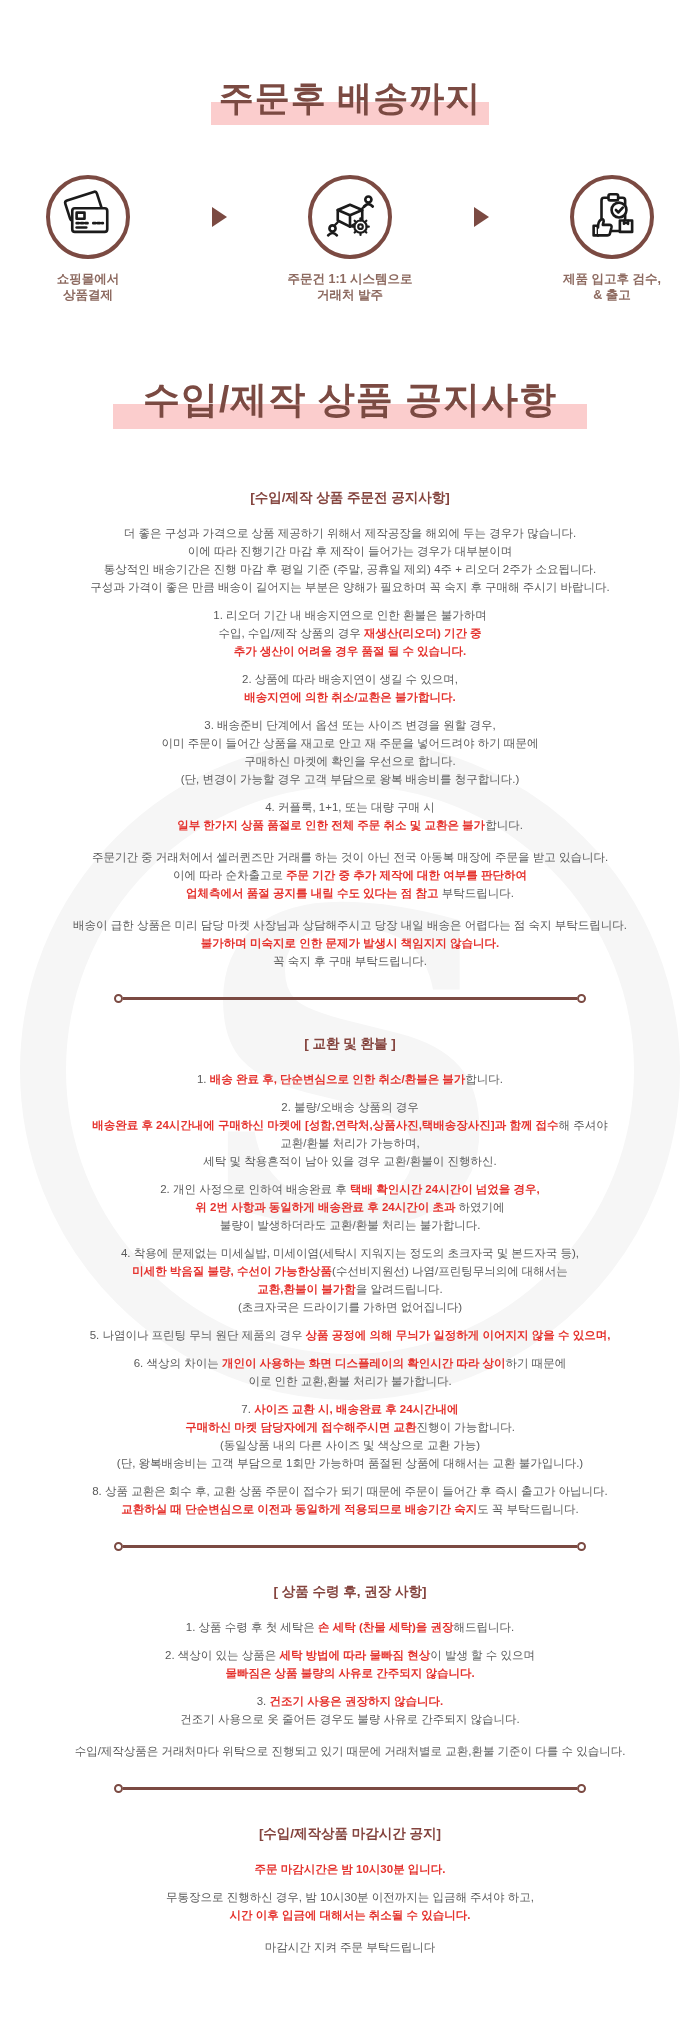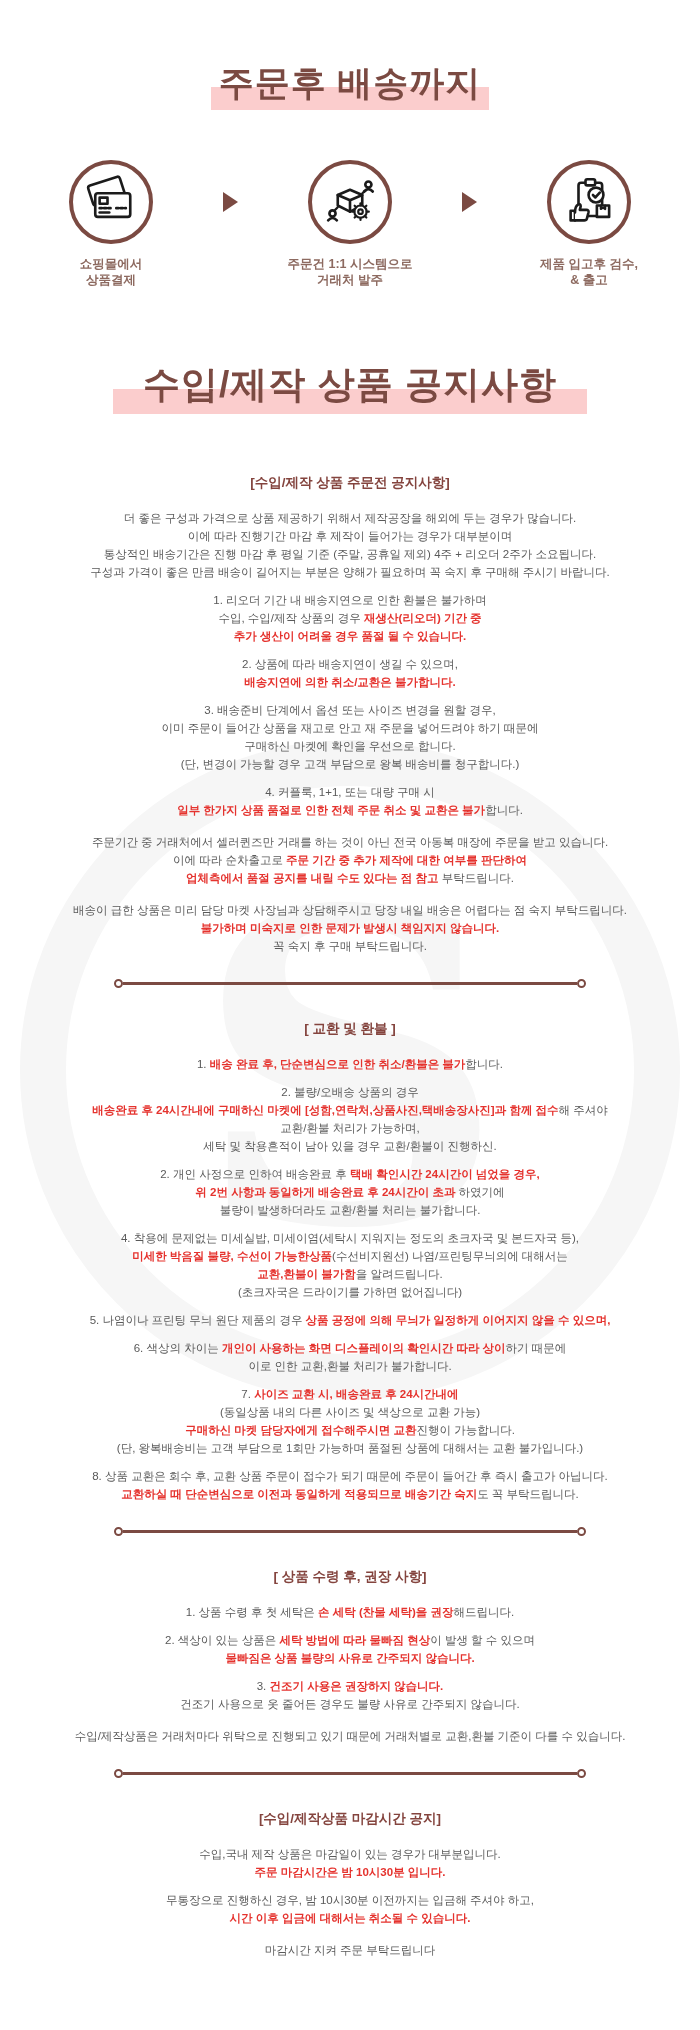--- a/index.html
+++ b/index.html
@@ -13,28 +13,28 @@
   .content{position:relative; z-index:1;}
 
   
   .watermark{position:absolute; top:740px; left:50%; transform:translateX(-50%);
     width:660px; height:660px; z-index:0; pointer-events:none;}
   .wm-ring{position:absolute; inset:0; border:46px solid var(--wm); border-radius:50%;}
   .wm-letter{position:absolute; inset:0; display:flex; align-items:center; justify-content:center;
     font-family:"DejaVu Serif",serif; font-weight:bold; font-size:430px; color:var(--wm); line-height:1;}
 
   
-  h1{padding-top:60px; text-align:center; font-size:35px; font-weight:800; color:var(--brown); letter-spacing:1px;}
+  h1{padding-top:75px; text-align:center; font-size:35px; font-weight:800; color:var(--brown); letter-spacing:1px;}
   h2{margin-top:72px; text-align:center; font-size:37px; font-weight:800; color:var(--brown); letter-spacing:1px;}
   .hl{display:inline-block; padding:0 8px 3px 8px;
     background:linear-gradient(180deg, rgba(0,0,0,0) 54%, var(--pink) 54%);}
   .hl-wide{padding:0 30px 4px 30px;text-align:center;}
 
   
-  .steps{margin-top:50px; display:flex; justify-content:center; align-items:flex-start; gap:24px;}
+  .steps{margin-top:50px; display:flex; justify-content:space-between; align-items:flex-start; gap:24px;}
   .step{display:flex; flex-direction:column; align-items:center; width:176px;}
   .circle{width:84px; height:84px; border:4px solid var(--brown); border-radius:50%;
     display:flex; align-items:center; justify-content:center; background:#fff;}
   .circle svg{width:56px; height:56px;}
   .step-label{margin-top:12px; text-align:center; font-size:12.5px; font-weight:700;
     color:var(--label); line-height:16px;}
   .step-label span{display:block;}
   .arrow{margin-top:32px; width:0; height:0;
     border-left:15px solid var(--brown); border-top:10px solid transparent; border-bottom:10px solid transparent;}
 
@@ -203,22 +203,22 @@
         </div>
         <div class="block">
           <div class="line"><span class="seg-plain">5. 나염이나 프린팅 무늬 원단 제품의 경우 </span><span class="seg-red">상품 공정에 의해 무늬가 일정하게 이어지지 않을 수 있으며,</span></div>
         </div>
         <div class="block">
           <div class="line"><span class="seg-plain">6. 색상의 차이는 </span><span class="seg-red">개인이 사용하는 화면 디스플레이의 확인시간 따라 상이</span><span class="seg-plain">하기 때문에</span></div>
           <div class="line"><span class="seg-plain">이로 인한 교환,환불 처리가 불가합니다.</span></div>
         </div>
         <div class="block">
           <div class="line"><span class="seg-plain">7. </span><span class="seg-red">사이즈 교환 시, 배송완료 후 24시간내에</span></div>
+          <div class="line"><span class="seg-red">구매하신 마켓 담당자에게 접수해주시면 교환</span><span class="seg-plain">진행이 가능합니다.</span></div>
           <div class="line"><span class="seg-plain">(동일상품 내의 다른 사이즈 및 색상으로 교환 가능)</span></div>
-          <div class="line"><span class="seg-red">구매하신 마켓 담당자에게 접수해주시면 교환</span><span class="seg-plain">진행이 가능합니다.</span></div>
           <div class="line"><span class="seg-plain">(단, 왕복배송비는 고객 부담으로 1회만 가능하며 품절된 상품에 대해서는 교환 불가입니다.)</span></div>
         </div>
         <div class="block">
           <div class="line"><span class="seg-plain">8. 상품 교환은 회수 후, 교환 상품 주문이 접수가 되기 때문에 주문이 들어간 후 즉시 출고가 아닙니다.</span></div>
           <div class="line"><span class="seg-red">교환하실 때 단순변심으로 이전과 동일하게 적용되므로 배송기간 숙지</span><span class="seg-plain">도 꼭 부탁드립니다.</span></div>
         </div>
         <div class="divider">
           <span class="dot"></span>
           <span class="rule"></span>
           <span class="dot"></span>
@@ -238,21 +238,20 @@
         <div class="block lg">
           <div class="line"><span class="seg-plain">수입/제작상품은 거래처마다 위탁으로 진행되고 있기 때문에 거래처별로 교환,환불 기준이 다를 수 있습니다.</span></div>
         </div>
         <div class="divider">
           <span class="dot"></span>
           <span class="rule"></span>
           <span class="dot"></span>
         </div>
         <h3>[수입/제작상품 마감시간 공지]</h3>
         <div class="block">
-          <div class="line"><span class="seg-plain">수입,국내 제작 상품은 마감일이 있는 경우가 대부분입니다.</span></div>
           <div class="line"><span class="seg-red">주문 마감시간은 밤 10시30분 입니다.</span></div>
         </div>
         <div class="block">
           <div class="line"><span class="seg-plain">무통장으로 진행하신 경우, 밤 10시30분 이전까지는 입금해 주셔야 하고,</span></div>
           <div class="line"><span class="seg-red">시간 이후 입금에 대해서는 취소될 수 있습니다.</span></div>
         </div>
         <div class="block lg">
           <div class="line"><span class="seg-plain">마감시간 지켜 주문 부탁드립니다</span></div>
         </div>
       </div>

